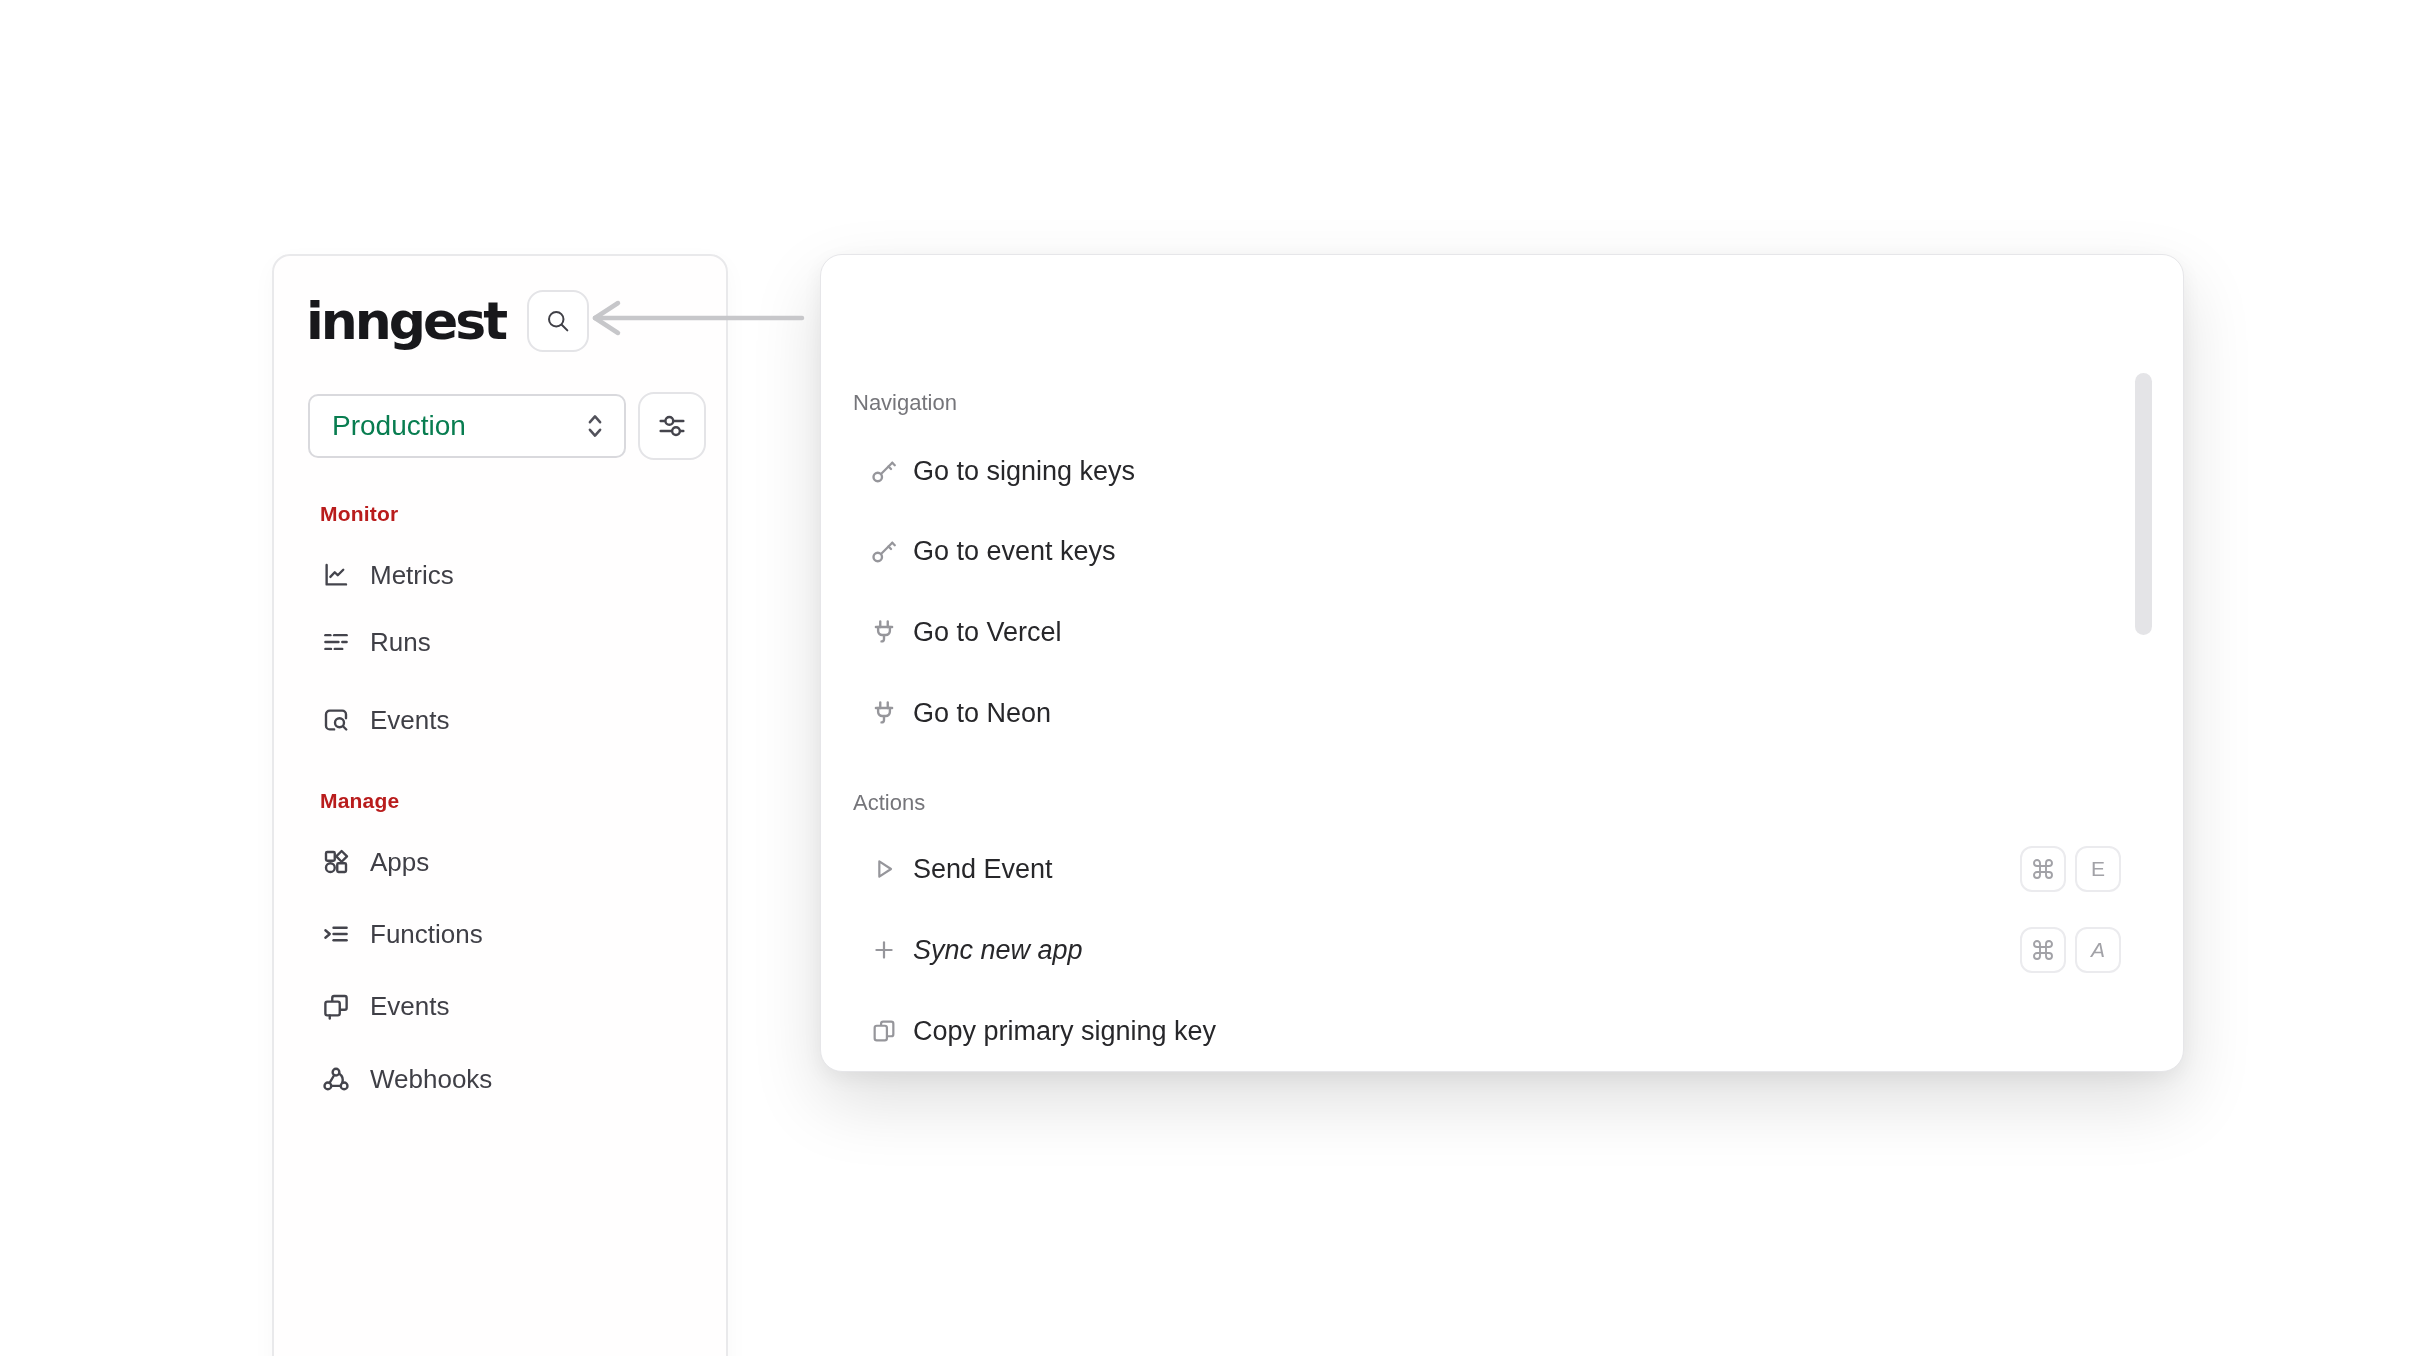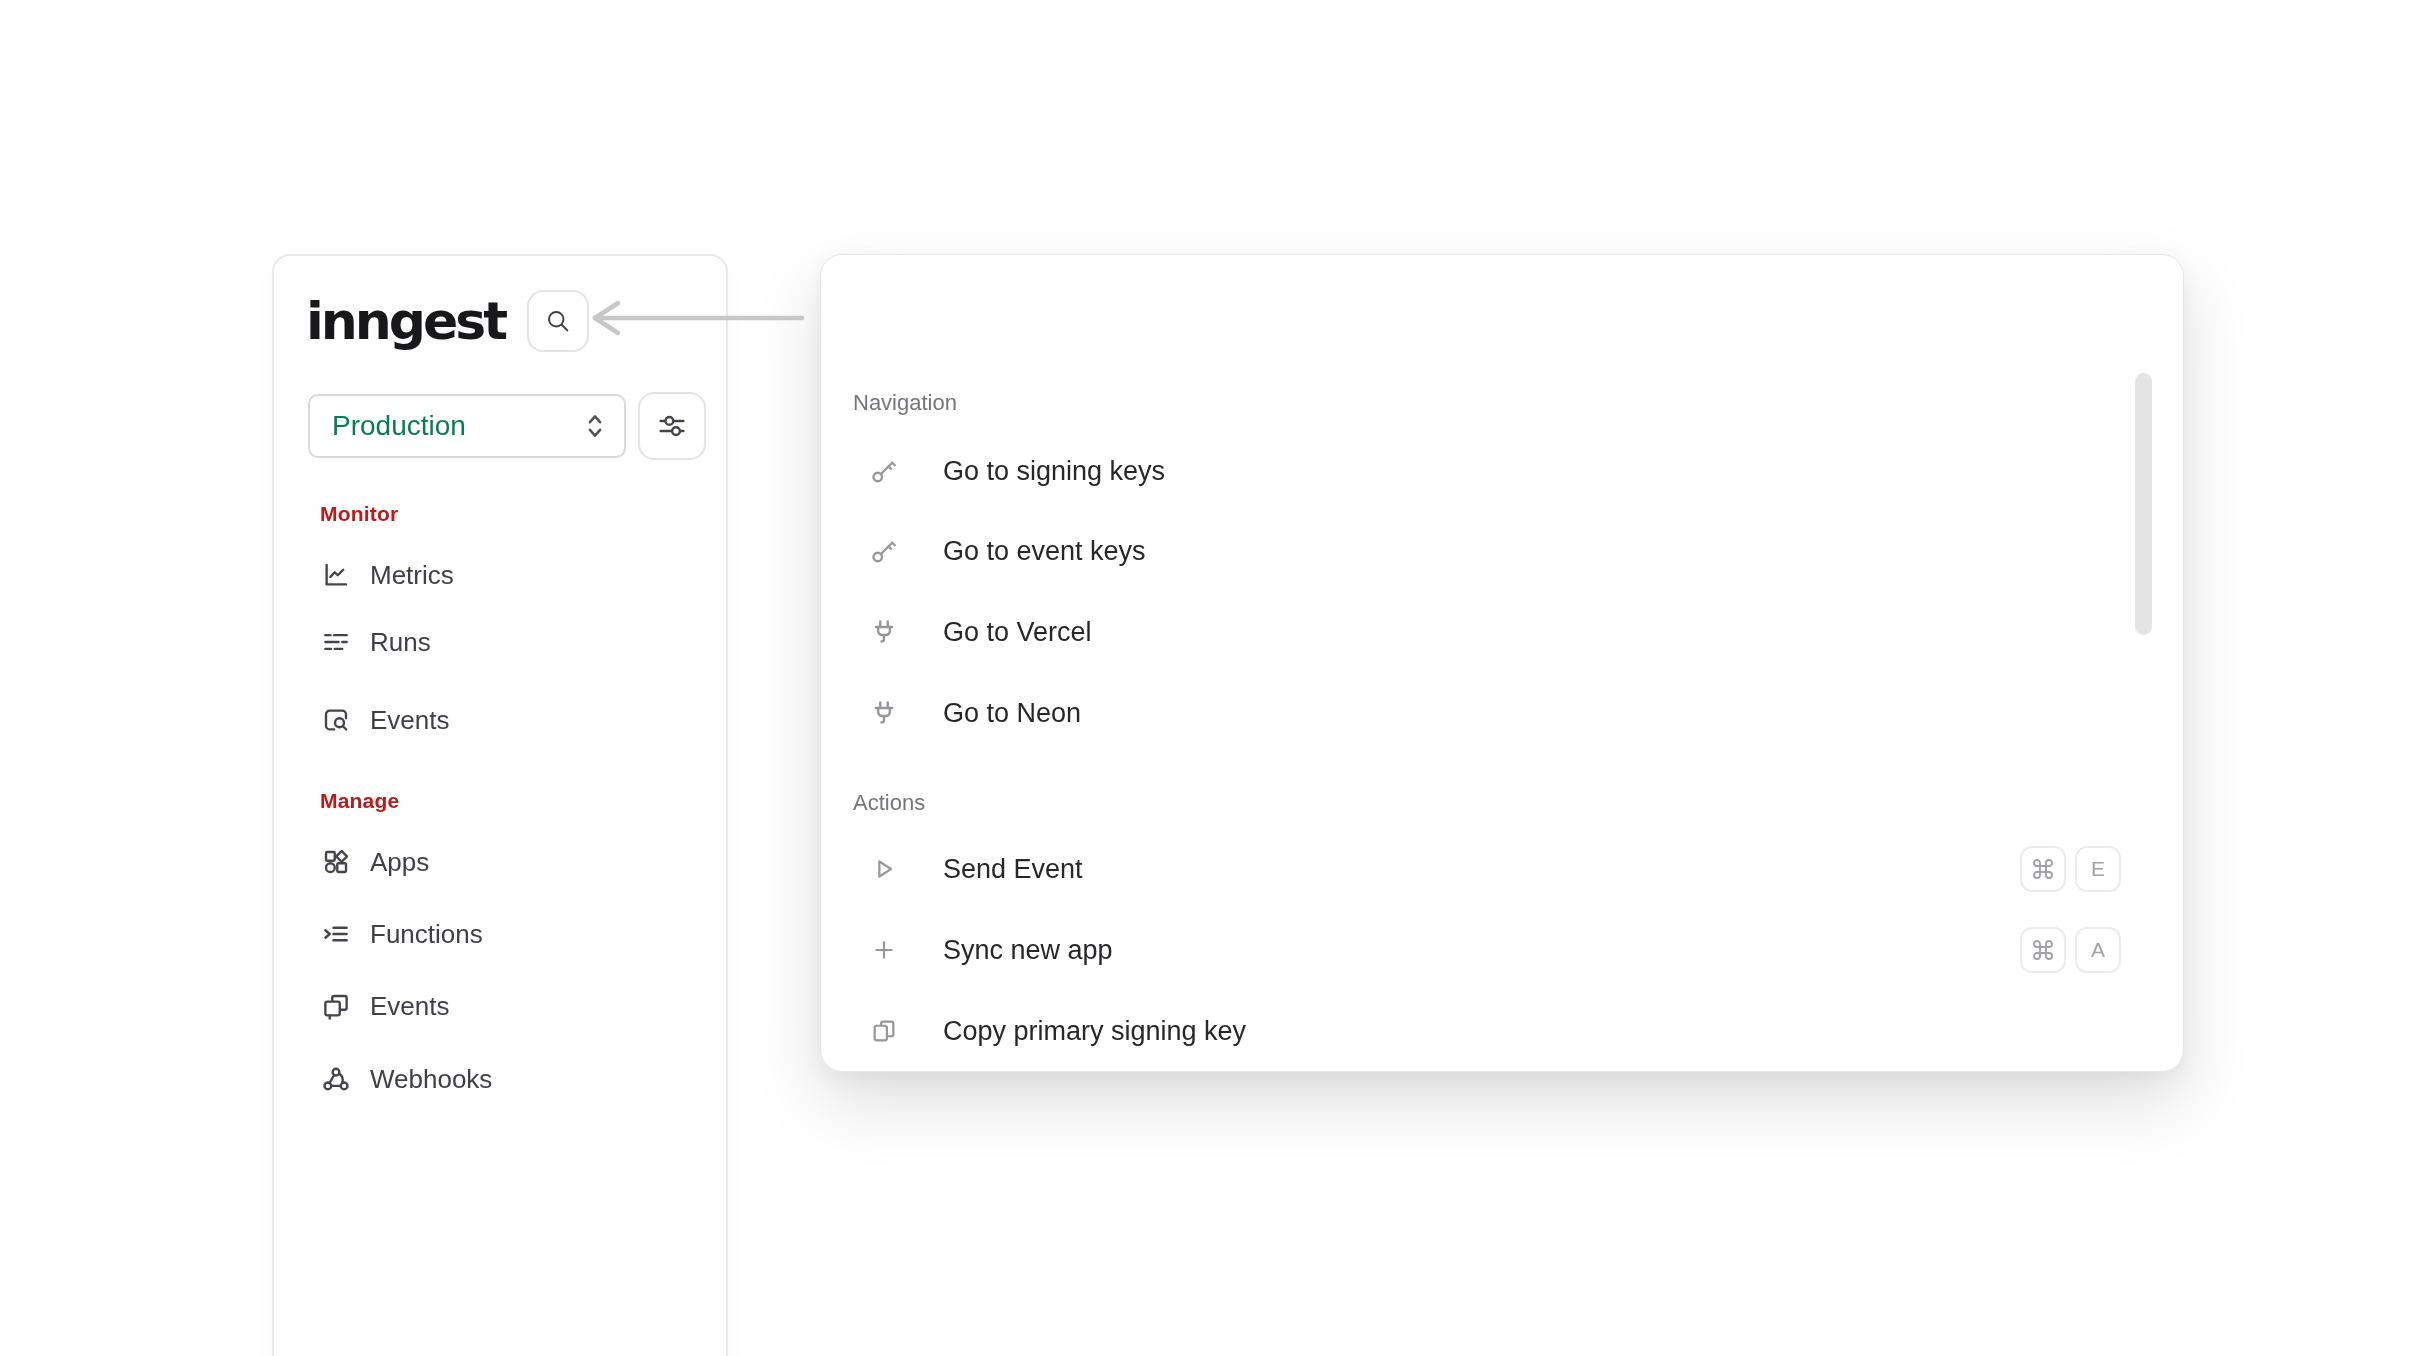--- a/index.html
+++ b/index.html
@@ -57,21 +57,21 @@
   .palette-header{height:98px;border-bottom:2px solid #ececee;display:flex;align-items:center;}
   .palette-search{
     border:none;outline:none;width:100%;height:100%;font-size:31px;color:#27272a;
     padding:0 36px;background:transparent;font-family:"Liberation Sans", sans-serif;
     border-radius:22px 22px 0 0;
   }
   .palette-search::placeholder{color:#b4b4b8;}
   .group-label{position:absolute;left:32px;font-size:22px;color:#75757a;}
   .p-row{
     position:absolute;left:16px;width:1284px;height:56px;display:flex;align-items:center;
-    padding-left:32px;box-sizing:border-box;cursor:pointer;border-radius:10px;gap:30px;
+    padding-left:32px;box-sizing:border-box;cursor:pointer;border-radius:10px;
   }
   .p-row .ic{width:30px;height:30px;display:flex;align-items:center;justify-content:center;color:#96969b;margin-right:14px;}
   .p-row .lbl{font-size:27px;color:#27272a;}
   .p-row .spacer{flex:1;}
   .kbd-group{display:flex;gap:9px;}
   .kbd{
     width:42px;height:42px;border:2px solid #ebebee;border-radius:12px;background:#fff;
     display:flex;align-items:center;justify-content:center;color:#a2a2a7;font-size:21px;
   }
   .scroll-thumb{
@@ -286,21 +286,21 @@
       <span class="kbd-group">
         <span class="kbd">
           <svg width="24" height="24" viewBox="0 0 24 24" fill="none" stroke="currentColor" stroke-width="1.9" stroke-linecap="round" stroke-linejoin="round">
             <path d="M15 6v12a3 3 0 1 0 3-3H6a3 3 0 1 0 3 3V6a3 3 0 1 0-3 3h12a3 3 0 1 0-3-3"></path>
           </svg>
         </span>
         <span class="kbd">E</span>
       </span>
     </div>
 
-    <div class="p-row" style="top:667px;">
+    <div class="p-row" style="top:667px;font-style:italic;">
       <span class="ic">
         <svg width="28" height="28" viewBox="0 0 24 24" fill="none" stroke="currentColor" stroke-width="1.9" stroke-linecap="round">
           <line x1="12" y1="5.5" x2="12" y2="18.5"></line>
             <line x1="5.5" y1="12" x2="18.5" y2="12"></line>
         </svg>
       </span>
       <span class="lbl">Sync new app</span>
       <span class="spacer"></span>
       <span class="kbd-group">
         <span class="kbd">

